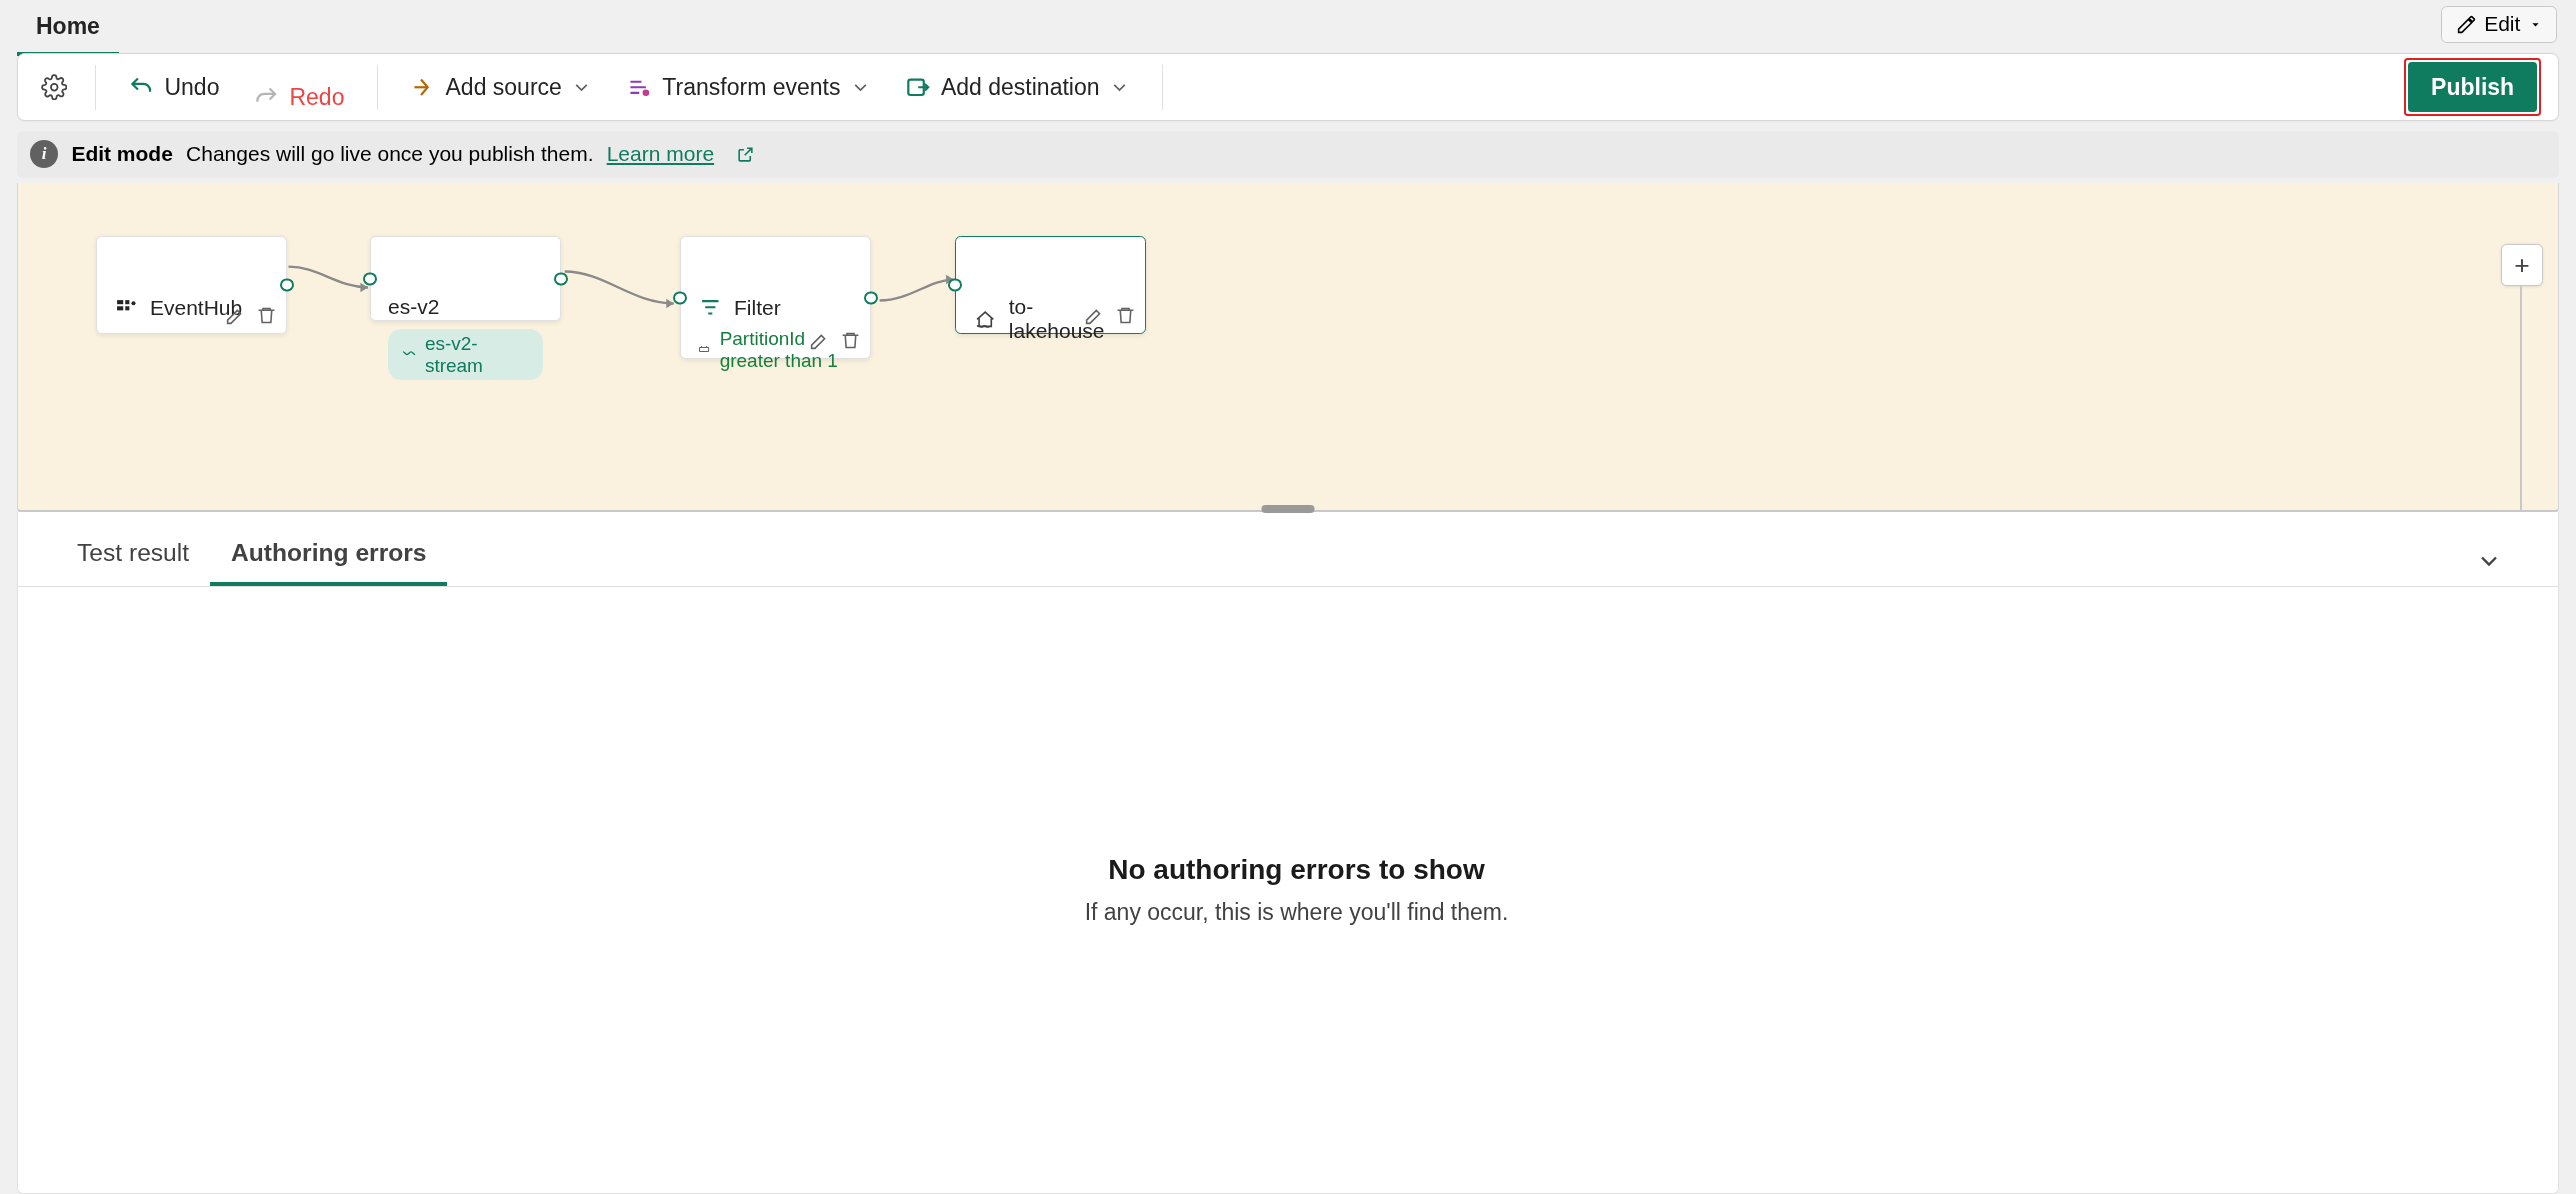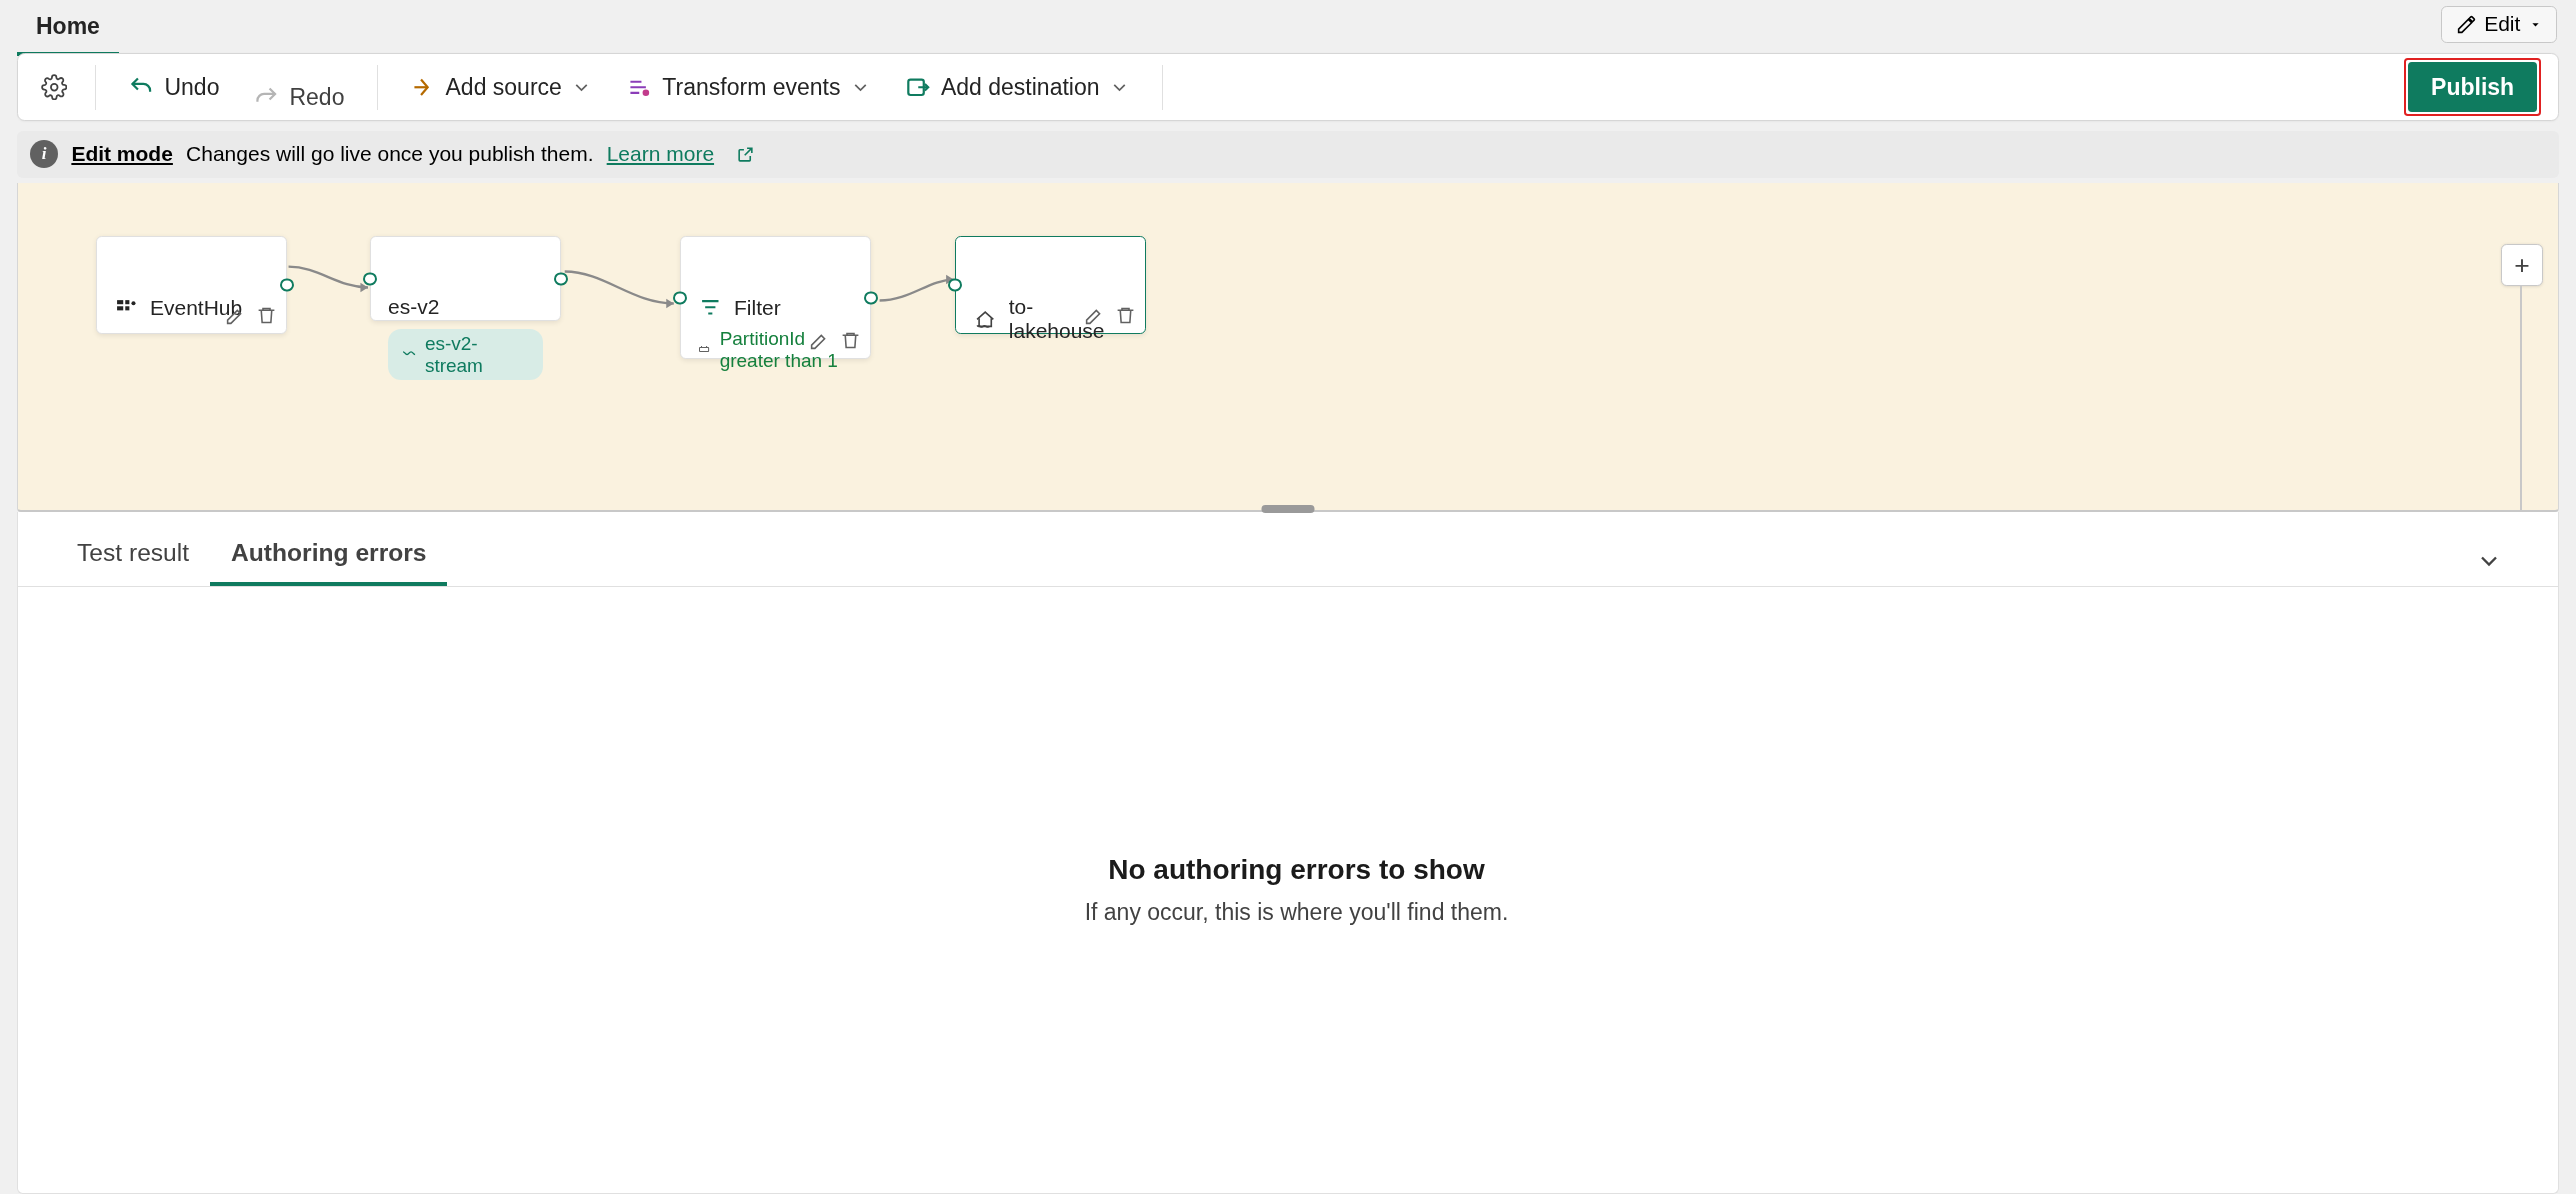--- a/index.html
+++ b/index.html
@@ -13,32 +13,32 @@
   .edit-menu { margin-top: 5.7px; margin-right: 1.9px; border: 0.9px solid #c8c8c8; border-radius: 5.7px; padding: 5.7px 13.2px; display: flex; align-items: center; gap: 7.6px; background: #f7f7f7; cursor: pointer; font-size: 21px; }
   .edit-menu svg.pencil { width: 21px; height: 21px; }
   .edit-menu svg.caret { width: 15px; height: 15px; }
 
   
   .toolbar-wrap { padding: 0 17px; }
   .toolbar { height: 68px; background: #fff; border: 0.9px solid #d6d6d6; border-radius: 7.6px; display: flex; align-items: center; padding: 0 17px; gap: 15px; box-shadow: 0 0.9px 1.9px rgba(0,0,0,0.04); }
   .toolbar .sep { width: 0.9px; height: 45px; background: #e0e0e0; margin: 0 7.6px; }
   .tb-btn { display: inline-flex; align-items: center; gap: 9.5px; font-size: 23px; color: #242424; padding: 5.7px 9.5px; cursor: pointer; }
   .tb-btn.icononly { padding: 5.7px; }
-  .tb-btn.disabled { color: #404040; cursor: default; margin-top: 20px; }
+  .tb-btn.disabled { color: #ef4444; cursor: default; margin-top: 20px; }
   .tb-btn svg { width: 26.5px; height: 26.5px; }
   .chev { width: 21px !important; height: 21px !important; color: #616161; }
   .spacer { flex: 1; }
   .publish-wrap { border: 2.8px solid #e02121; border-radius: 3.8px; padding: 1.9px; }
   .publish { background: #0f7b5f; color: #fff; border: none; font-size: 23px; font-weight: 600; padding: 11.4px 23px; border-radius: 3.8px; cursor: pointer; }
 
   
   .infobar-wrap { padding: 9.5px 17px 0; }
   .infobar { display: flex; align-items: center; gap: 13.2px; font-size: 21px; padding: 9.5px 13.2px; background: #eaeaea; border-radius: 5.7px; }
   .infobar .icircle { width: 28px; height: 28px; border-radius: 50%; background: #616161; color: #fff; display: flex; align-items: center; justify-content: center; font-weight: 700; font-size: 17px; font-style: italic; font-family: Georgia, serif; }
-  .infobar .mode { font-weight: 600; text-decoration: underline; }
+  .infobar .mode { font-weight: 600; }
   .infobar .learn { color: #0f7b5f; text-decoration: underline; display: inline-flex; align-items: center; gap: 22px; cursor: pointer; }
   .infobar .learn svg { width: 19px; height: 19px; }
 
   
   .canvas { margin: 5.7px 17px 0; background: #faf2df; border-left: 0.9px solid #d6d6d6; border-right: 0.9px solid #d6d6d6; border-bottom: 2.8px solid #c8c8c8; position: relative; height: 329px; border-radius: 0 0 3.8px 3.8px; }
   .node { position: absolute; background: #fff; border: 0.9px solid #e0e0e0; border-radius: 5.7px; box-shadow: 0 1.9px 5.7px rgba(0,0,0,.08); padding: 13.2px 17px 9.5px; }
   .node .hdr { display: flex; align-items: center; gap: 11.4px; font-size: 21px; color: #242424; margin-top: 45px; }
   .node .hdr svg { width: 24.6px; height: 24.6px; }
   .node .chip { margin-top: 9.5px; background: #d8ece6; color: #0f7b5f; border-radius: 13.2px; padding: 3.8px 13.2px; display: inline-flex; align-items: center; gap: 7.6px; font-size: 19px; }
   .node .chip svg { width: 17px; height: 17px; }

